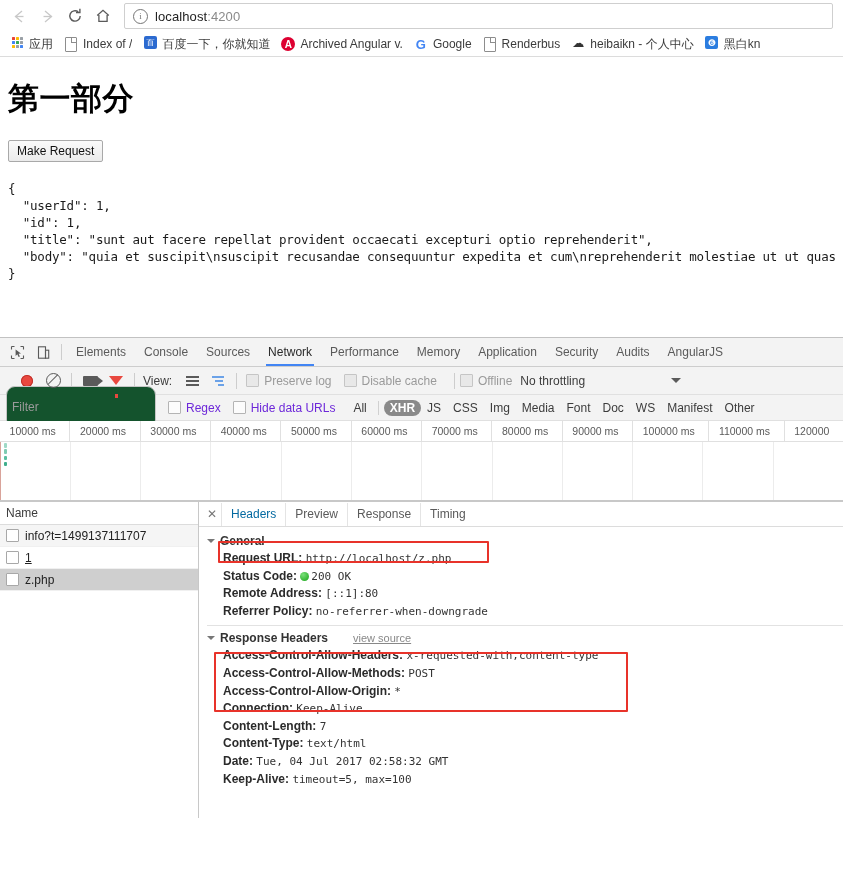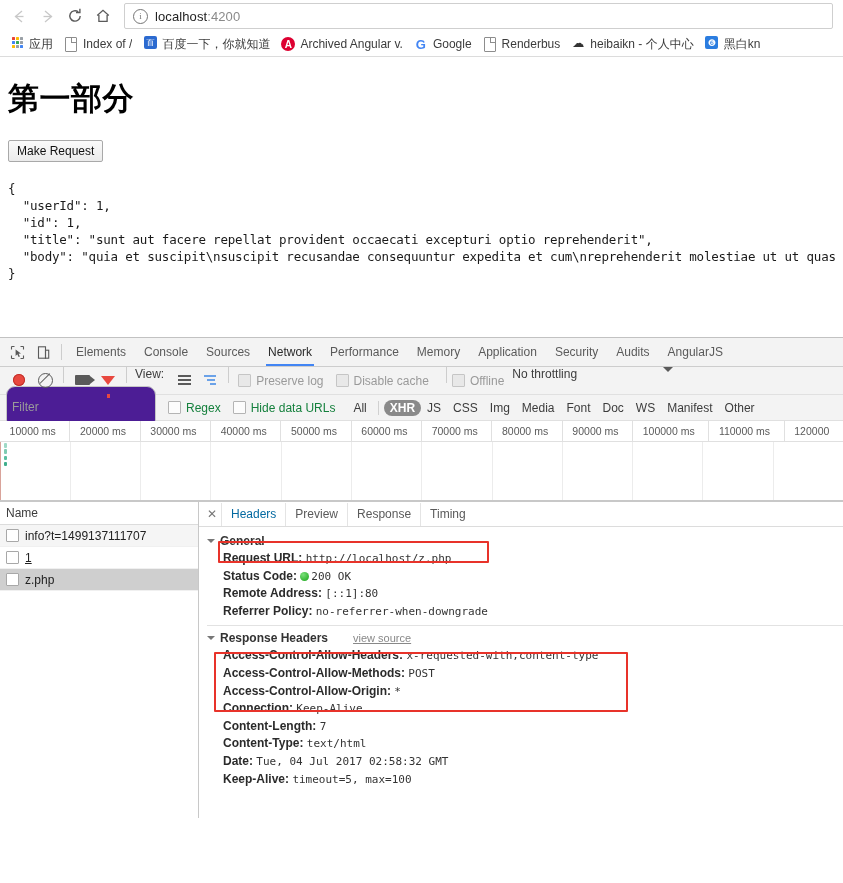--- a/index.html
+++ b/index.html
@@ -88,22 +88,22 @@
     font-size:12px;color:#5a5a5a;padding:0 9px;height:27px;line-height:27px;
     position:relative;white-space:nowrap;
   }
   .dt-tab.active{color:#2a2a2a;}
   .dt-tab.active:after{
     content:"";position:absolute;left:7px;right:7px;bottom:0;height:2px;background:#4285f4;
   }
 
   
   #net-toolbar{
-    height:27px;display:flex;background:#f3f3f3;
-    border-bottom:1px solid #e0e0e0;padding-left:6px;font-size:12px;color:#3c3c3c;
+    height:27px;display:flex;align-items:center;background:#f3f3f3;
+    border-bottom:1px solid #e0e0e0;padding-left:14px;font-size:12px;color:#3c3c3c;
   }
   #record-dot{width:12px;height:12px;border-radius:50%;background:#e8483f;box-shadow:inset 0 0 0 1px #c0302a;}
   .clear-ico{width:13px;height:13px;border:1.4px solid #5a5a5a;border-radius:50%;position:relative;}
   .clear-ico:after{content:"";position:absolute;left:-1px;top:4.5px;width:14px;height:1.4px;background:#5a5a5a;transform:rotate(-45deg);}
   .cam-ico{width:15px;height:10px;background:#5a5a5a;border-radius:1px;position:relative;}
   .cam-ico:after{content:"";position:absolute;right:-5px;top:1px;border-left:5px solid #5a5a5a;border-top:4px solid transparent;border-bottom:4px solid transparent;}
   .funnel-ico{width:0;height:0;border-left:7px solid transparent;border-right:7px solid transparent;border-top:9px solid #e8483f;position:relative;}
   .funnel-ico:after{content:"";position:absolute;left:-1.5px;top:9px;width:3px;height:4px;background:#e8483f;}
   .view-list-ico{display:flex;flex-direction:column;gap:2px;}
   .view-list-ico i{display:block;width:13px;height:2px;background:#5a5a5a;}
@@ -111,31 +111,31 @@
   .wf-ico{display:flex;flex-direction:column;gap:2px;align-items:flex-start;}
   .wf-ico i{display:block;height:2px;background:#6ba2e8;}
   .wf-ico i:nth-child(1){width:12px;margin-left:0;}
   .wf-ico i:nth-child(2){width:8px;margin-left:3px;}
   .wf-ico i:nth-child(3){width:6px;margin-left:6px;}
   .cb{
     width:11px;height:11px;border:1px solid #b4b4b4;background:#fcfcfc;border-radius:1px;
     display:inline-block;vertical-align:-1px;
   }
   .cb.disabled{background:#e8e8e8;border-color:#c5c5c5;}
-  .opt{display:flex;align-items:center;gap:5px;margin-right:12px;color:#15803d;}
+  .opt{display:flex;align-items:center;gap:5px;margin-right:12px;color:#6d28d9;}
   .opt.dim{color:#9a9a9a;}
   .tri-down{width:0;height:0;border-left:5px solid transparent;border-right:5px solid transparent;border-top:5px solid #5a5a5a;}
 
   
   #filter-bar{
     height:25px;display:flex;align-items:center;background:#f3f3f3;
     border-bottom:1px solid #e0e0e0;padding-left:6px;font-size:12px;color:#3c3c3c;
   }
   #filter-input{
-    width:138px;height:17px;border:1px solid #c6c6c6;background:#4c1d95;border-radius:9px;
+    width:138px;height:17px;border:1px solid #c6c6c6;background:#14532d;border-radius:9px;
     font-size:12px;color:#9a9a9a;padding:12px 5px;line-height:17px;
   }
   .ftype{padding:1px 6px;border-radius:9px;color:#3c3c3c;white-space:nowrap;}
   .ftype.active{background:#8a8a8a;color:#fff;font-weight:bold;}
 
   
   #timeline-ruler{
     height:20px;display:flex;background:#fff;border-bottom:1px solid #e0e0e0;
     font-size:10.5px;color:#5a5a5a;position:relative;
   }

